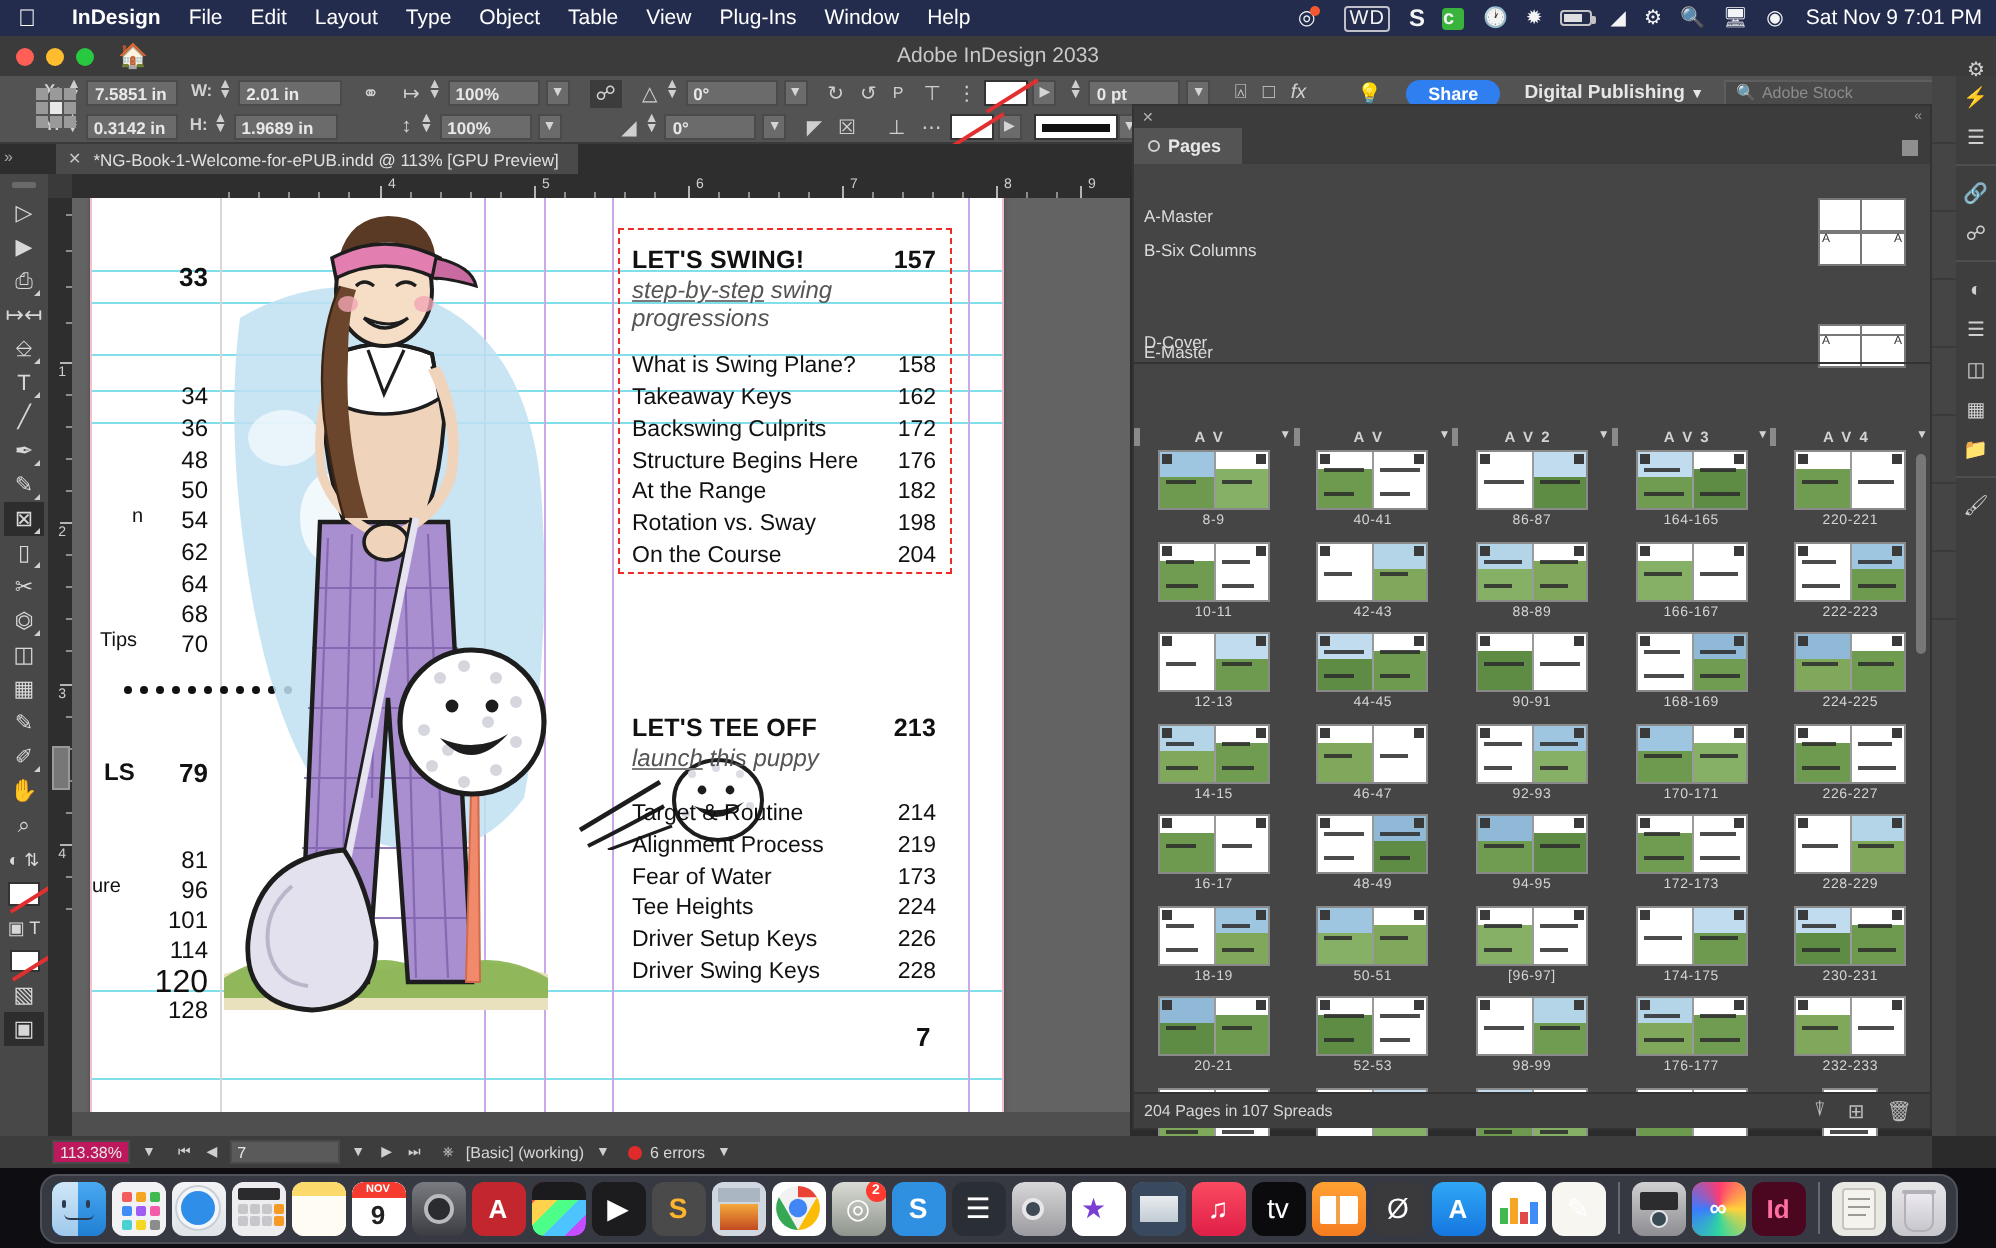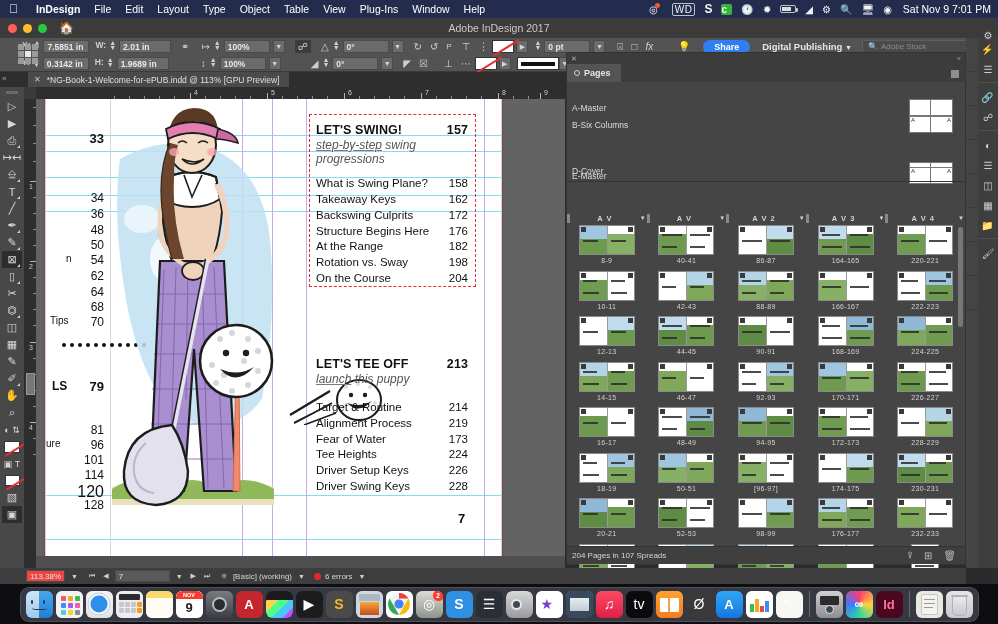--- a/index.html
+++ b/index.html
@@ -201,21 +201,21 @@
              justify-content:center; color:#cfcfcf; font-size:10px; }
   .railgroup { border-top:1px solid #4f4f4f; margin-top:4px; padding-top:3px; }
   .rail-left { position:absolute; left:0; top:0; width:12px; height:530px; background:#454545; }
   .minicol { position:absolute; left:0; top:0; width:12px; }
   .minirow { height:34px; border-bottom:1px solid #3a3a3a; }
 
   
   .statusbar { position:absolute; left:0; top:568px; width:966px; height:16px; background:#3d3d3d;
                display:flex; align-items:center; color:#d6d6d6; font-size:8px; }
   .statusbar .seg { display:flex; align-items:center; gap:4px; margin-right:7px; }
-  .zoomfld { background:#ef4444;border:1px solid #4a4a4a;color:#e6e6e6;font-size:8px;
+  .zoomfld { background:#be185d;border:1px solid #4a4a4a;color:#e6e6e6;font-size:8px;
              height:12px;line-height:11px;padding:0 3px; min-width:30px; }
   .pgfld { background:#5a5a5a;border:1px solid #4a4a4a;color:#e6e6e6;font-size:8px;
            height:12px;line-height:11px;padding:0 3px; min-width:55px; }
   .navb { color:#cfcfcf; font-size:7px; padding:0 2px; }
   .errdot { width:7px;height:7px;border-radius:50%;background:#e12b2b;display:inline-block;}
   .hscroll { position:absolute; left:24px; top:572px; width:541px; height:7px; }
   .hscroll i { position:absolute; left:470px; top:0; width:50px; height:6px;
                background:#8a8a8a; border-radius:3px; display:block;}
 
   
@@ -270,21 +270,21 @@
     </span>
   </div>
 
   <div class="titlebar">
     <span class="traffic">
       <i class="tl-red"></i>
       <i class="tl-yel"></i>
       <i class="tl-grn"></i>
     </span>
     <span class="home-ico">🏠</span>
-    <span class="app-title">Adobe InDesign 2017</span>
+    <span class="app-title">Adobe InDesign 2033</span>
   </div>
 
   <div class="ctrlbar">
 
     <div class="ctrl-row r1">
       <div style="width:22px"></div>
 
       <div class="fld">
         <span class="lab">X:</span>
         <span class="spin">▲<br>▼</span>

